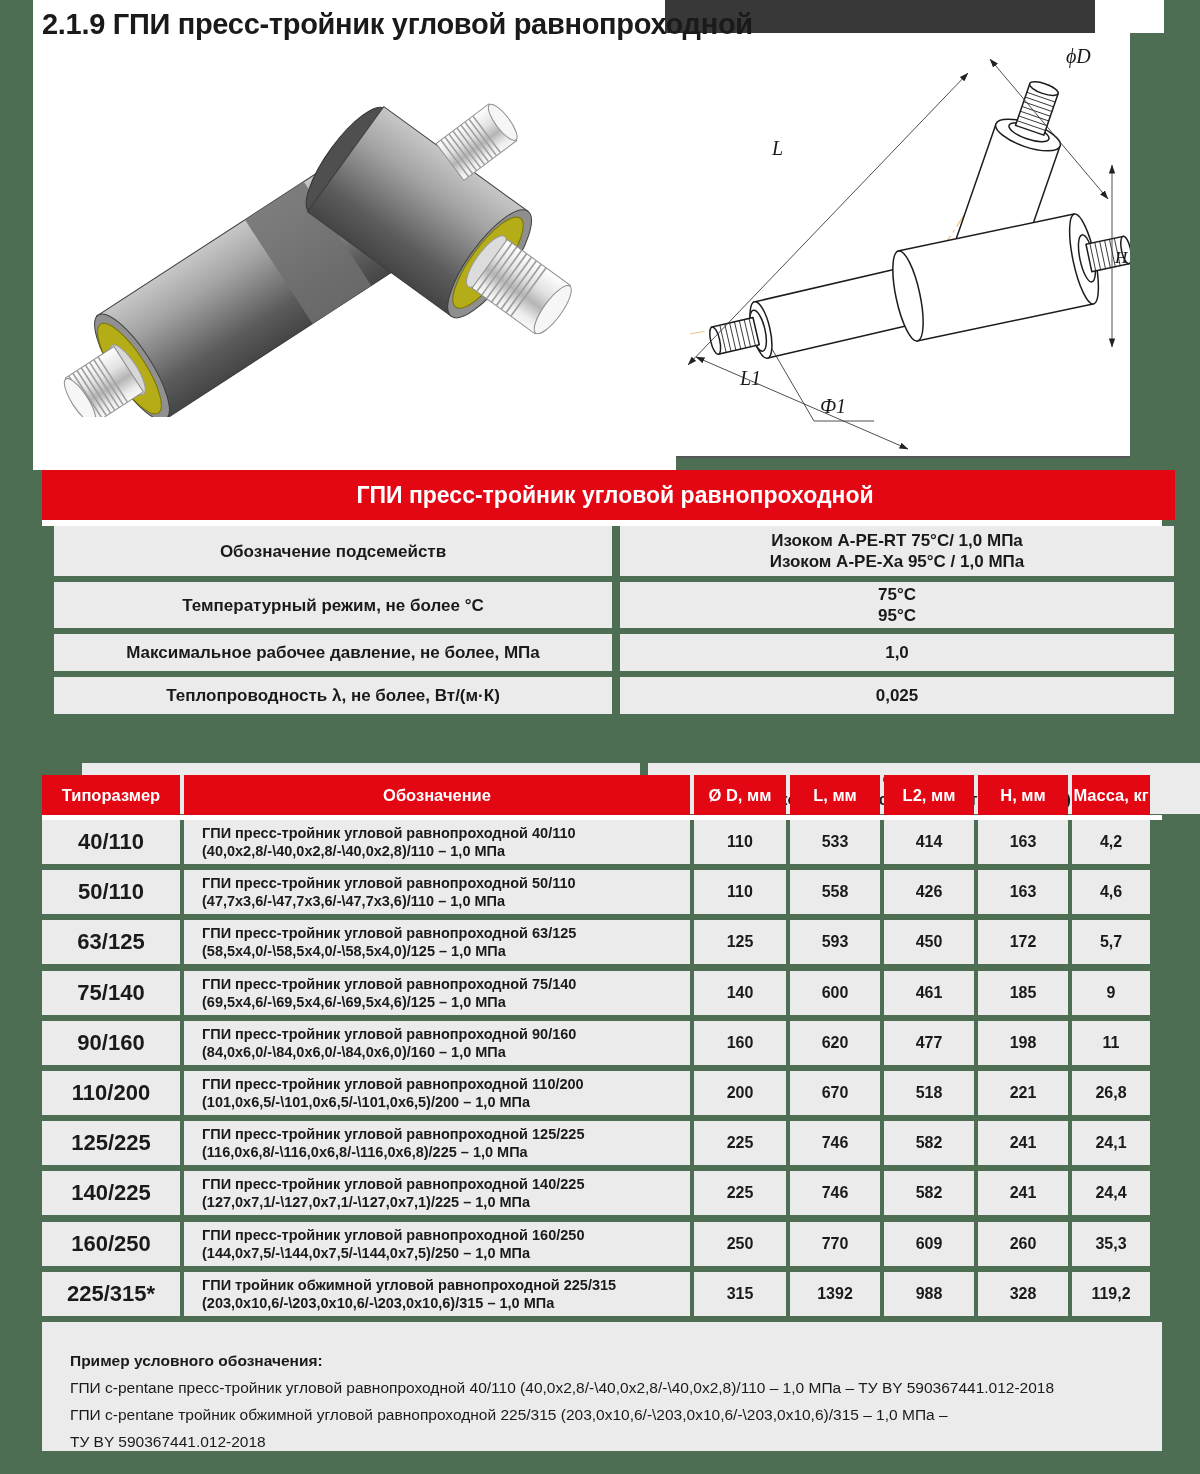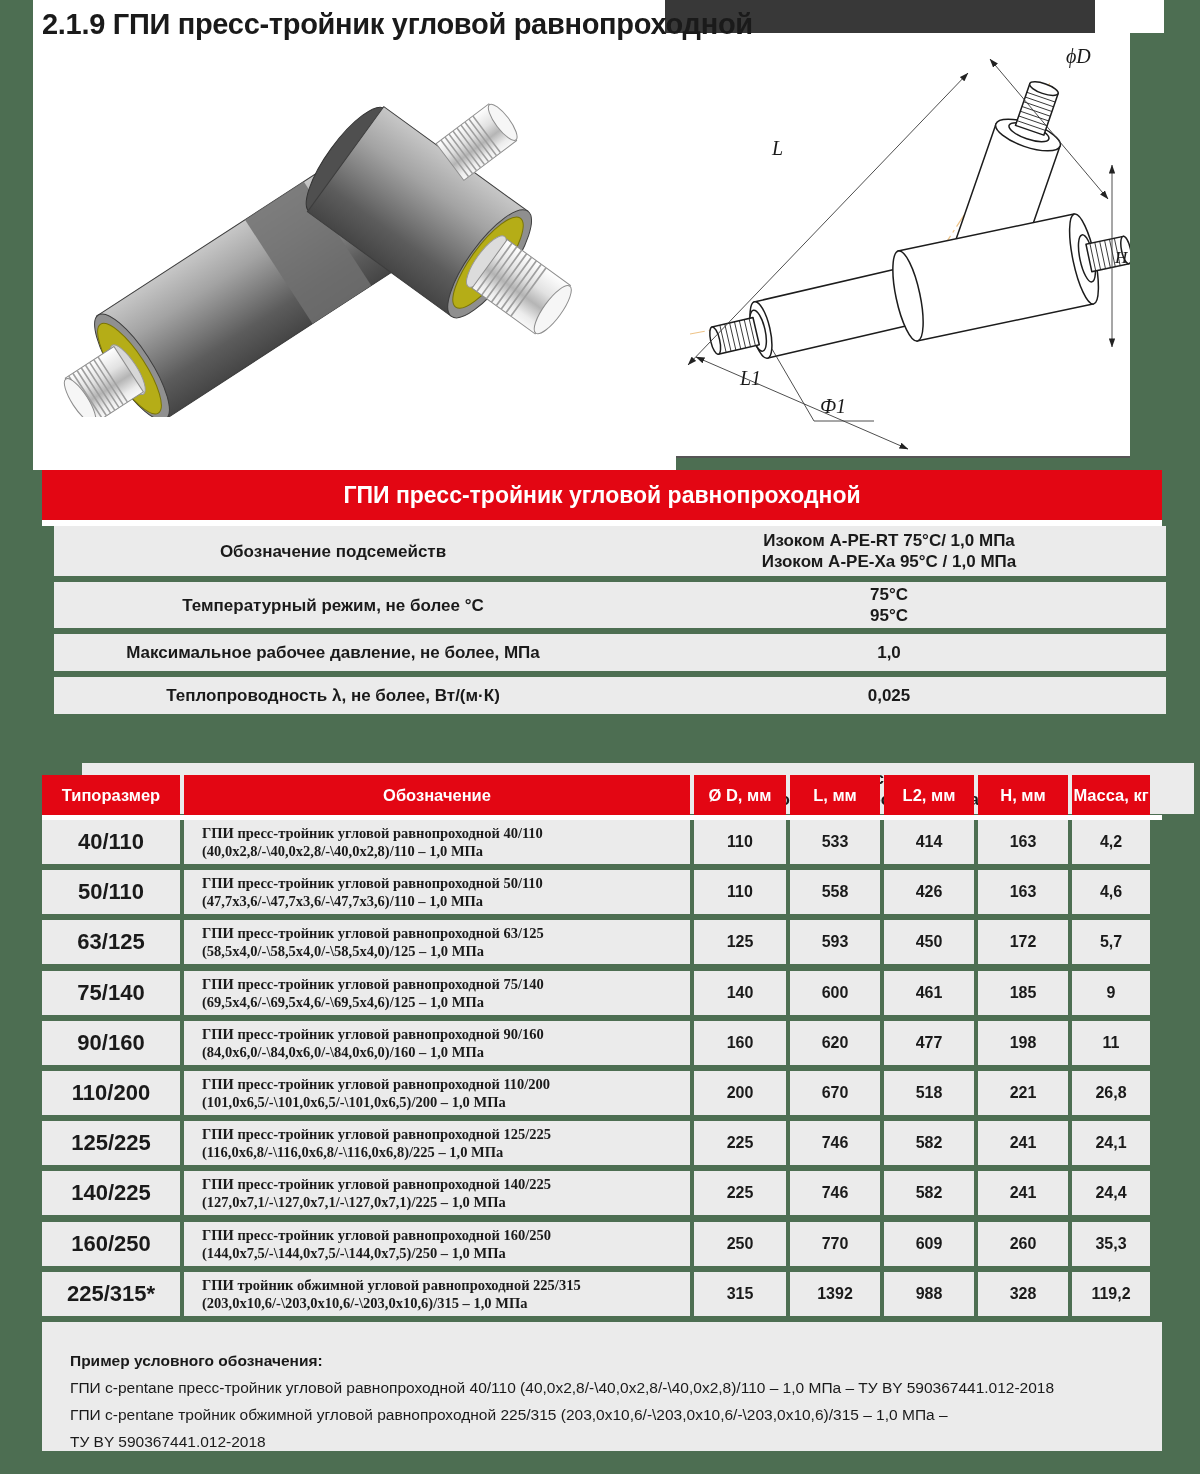--- a/index.html
+++ b/index.html
@@ -11,38 +11,38 @@
   .abs{position:absolute;}
   
   .white-left{left:33px;top:0;width:643px;height:470px;background:#fff;}
   .dark-band{left:665px;top:0;width:430px;height:33px;background:#383838;}
   .white-corner{left:1095px;top:0;width:69px;height:33px;background:#fff;}
   .drawing-panel{left:676px;top:33px;width:454px;height:425px;background:#fff;border-bottom:2px solid #555;box-sizing:border-box;}
   .page-title{left:42px;top:8px;width:1000px;font-size:29px;font-weight:700;letter-spacing:-0.3px;z-index:9;}
   .photo-box{left:48px;top:62px;width:555px;height:355px;}
   
   .banner{left:42px;top:470px;width:1120px;height:50px;background:#e30613;color:#fff;
-    display:flex;align-items:center;justify-content:center;font-size:23px;font-weight:700;}
+    display:flex;align-items:center;justify-content:center;font-size:23px;font-weight:700;padding-left:13px;}
   .banner-gap{left:42px;top:520px;width:1120px;height:6px;background:#fff;}
   
-  .srow{left:42px;width:896px;display:grid;grid-template-columns:558px 554px;column-gap:0;padding-left:12px;}
+  .srow{left:42px;width:896px;display:grid;grid-template-columns:558px 554px;column-gap:8px;padding-left:12px;}
   .scell{background:#ebebeb;display:flex;align-items:center;justify-content:center;text-align:center;
     font-size:17px;font-weight:700;line-height:21px;white-space:pre-line;}
   
   .mhead{left:42px;top:775px;width:1120px;height:40px;}
   .mgrid{display:grid;grid-template-columns:138px 506px 92px 90px 90px 90px 78px;column-gap:4px;height:100%;}
   .hc{background:#e30613;color:#fff;display:flex;align-items:center;justify-content:center;
     font-size:16.5px;font-weight:700;}
   .head-gap{left:42px;top:815px;width:1120px;height:5px;background:#fff;}
   .mbody{left:42px;top:820px;width:1120px;}
   .mrow{height:44px;margin-bottom:6.2px;}
   .c{background:#ebebeb;display:flex;align-items:center;justify-content:center;font-weight:700;font-size:16px;}
   .c.size{font-size:22px;}
   .c.desc{flex-direction:column;align-items:flex-start;justify-content:center;
-    padding:0 8px 0 18px;font-size:14.5px;line-height:18px;box-sizing:border-box;font-family:Liberation Serif, serif;}
+    padding:0 8px 0 18px;font-size:14.5px;line-height:18px;box-sizing:border-box;}
   
   .footer{left:42px;top:1322px;width:1120px;height:129px;background:#ebebeb;box-sizing:border-box;
     padding:13px 18px 0 28px;font-size:15.5px;line-height:27px;}
   .footer .ft{font-weight:700;margin-top:12px;}
   svg text{font-family:"Liberation Serif",serif;}
 </style>
 </head>
 <body>
 
 <div class="abs white-left"></div>

